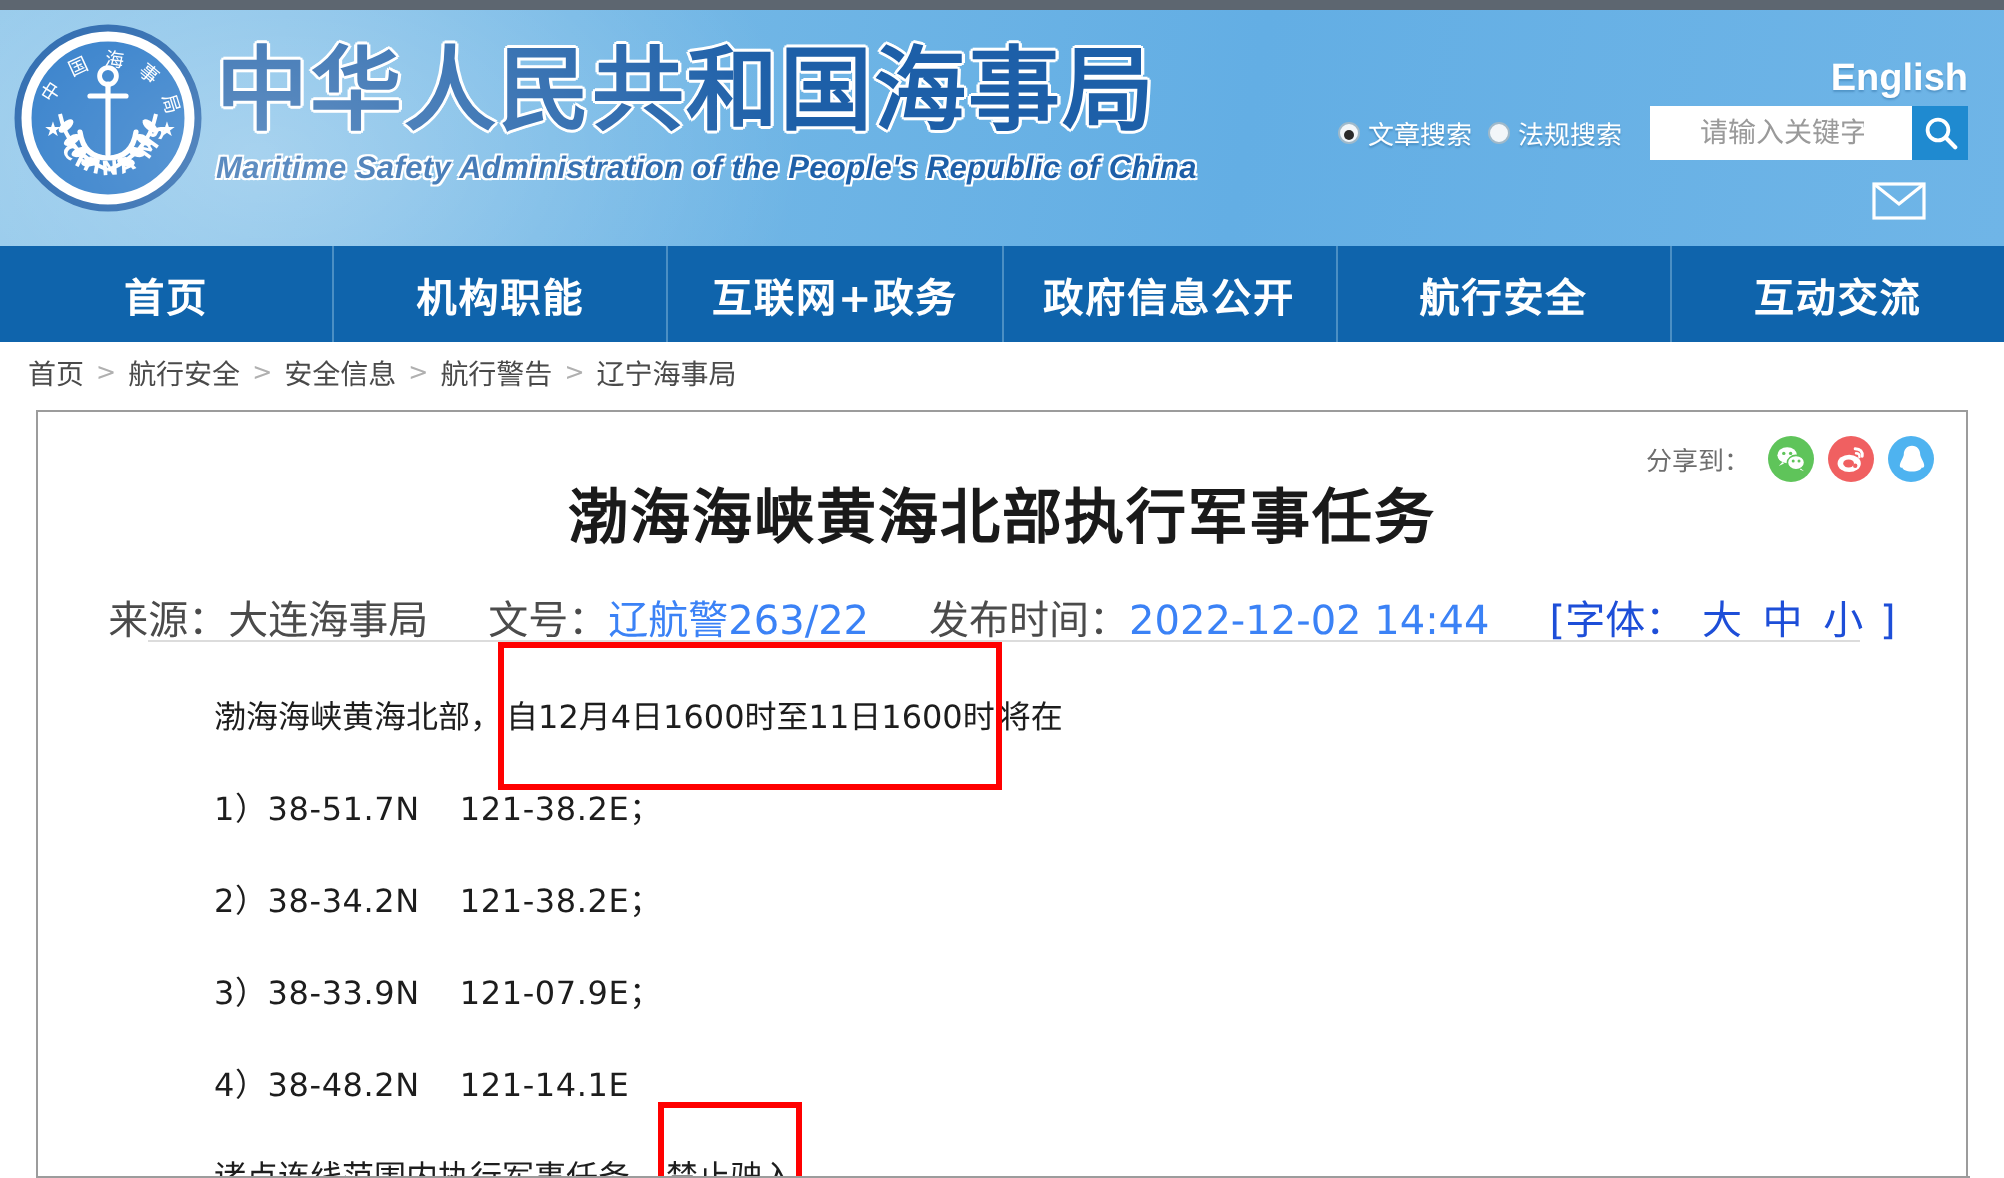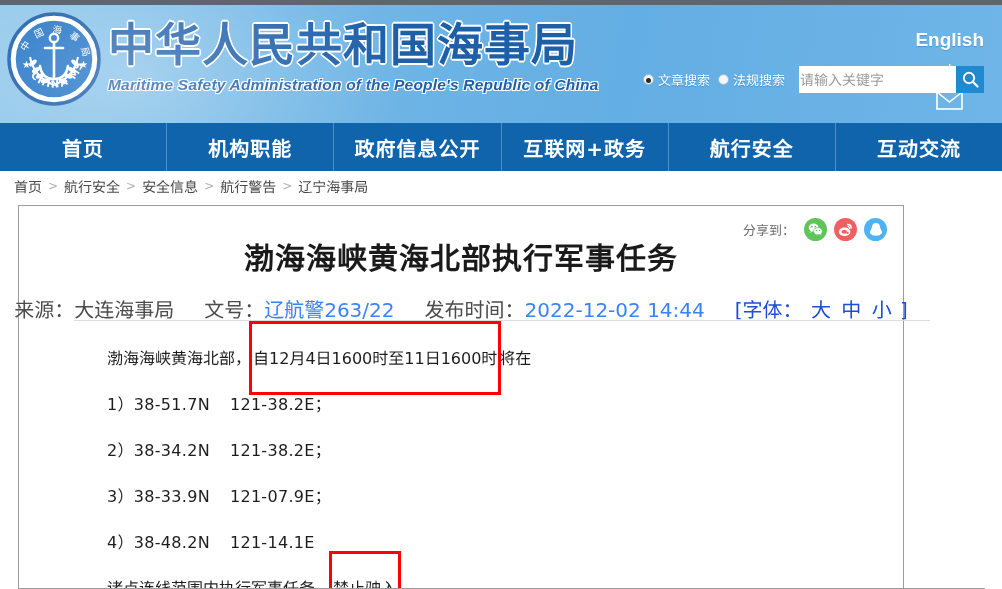--- a/index.html
+++ b/index.html
@@ -58,41 +58,41 @@
   .util-link {
     font-family:"Liberation Sans",sans-serif;
     font-size:19px; font-weight:bold; color:#ffffff; text-decoration:none;
     text-shadow:0 1px 1px rgba(0,60,110,.25);
   }
   .util-sep { color:#ffffff; font-size:17px; opacity:.95; }
   .util-icon { display:block; }
 
   
   .search-row {
-    position:absolute; right:18px; top:61px;
+    position:absolute; right:18px; top:48px;
     display:flex; align-items:center; gap:8px;
   }
   .radio-item { display:flex; align-items:center; gap:4px; cursor:pointer; }
   .radio-dot {
     width:11px; height:11px; border-radius:50%;
     background:#f2f6f9; border:1px solid #9fb9ca; position:relative;
   }
   .radio-dot.checked:after{
     content:""; position:absolute; left:2.5px; top:2.5px;
     width:5px; height:5px; border-radius:50%; background:#2a2a2a;
   }
   .radio-label {
     font-family:"DejaVu Sans","Liberation Sans",sans-serif;
     font-size:13px; color:#ffffff; white-space:nowrap;
     text-shadow:0 1px 1px rgba(0,60,110,.3);
   }
   .search-box { display:flex; align-items:stretch; margin-left:6px; }
   .search-input {
-    width:157px; height:27px; border:1px solid #ffffff; border-right:none;
-    background:#ffffff; padding:0 0; outline:none;
+    width:131px; height:27px; border:1px solid #ffffff; border-right:none;
+    background:#ffffff; padding:0 24px; outline:none;
     font-family:"DejaVu Sans","Liberation Sans",sans-serif;
     font-size:14px; color:#000000;
   }
   .search-input::placeholder { color:#9a9a9a; }
   .search-btn {
     width:28px; height:27px; border:none; background:#1f8ad0;
     display:flex; align-items:center; justify-content:center; cursor:pointer; padding:0;
   }
 
   
@@ -114,21 +114,21 @@
     position:absolute; left:14px; top:176px;
     display:flex; align-items:center; gap:6px;
     font-family:"DejaVu Sans","Liberation Sans",sans-serif;
     font-size:14px; color:#555;
   }
   .crumb { color:#4a4a4a; text-decoration:none; cursor:pointer; }
   .crumb-sep { color:#b0b0b0; font-size:12px; }
 
   
   .card {
-    position:absolute; left:18px; top:205px; width:886px; height:384px;
+    position:absolute; left:18px; top:205px; width:966px; height:384px;
     background:#ffffff; border:1px solid #9c9c9c; border-bottom:none;
   }
   .share-row {
     position:absolute; right:16px; top:12px;
     display:flex; align-items:center; gap:7px;
   }
   .share-label {
     font-family:"DejaVu Sans","Liberation Sans",sans-serif;
     font-size:13px; color:#6e6e6e; margin-right:2px;
   }
@@ -277,22 +277,22 @@
             <line x1="10.8" y1="10.8" x2="15.6" y2="15.6" stroke="#ffffff" stroke-width="2.1" stroke-linecap="round"></line>
           </svg>
         </button>
       </div>
     </div>
   </div>
 
   <div class="nav">
     <a class="nav-item active">首页</a>
     <a class="nav-item">机构职能</a>
+    <a class="nav-item">互联网+政务</a>
     <a class="nav-item">政府信息公开</a>
-    <a class="nav-item">互联网+政务</a>
     <a class="nav-item">航行安全</a>
     <a class="nav-item">互动交流</a>
   </div>
 
   <div class="breadcrumb">
     <a class="crumb">首页</a>
     <span class="crumb-sep">&gt;</span>
     <a class="crumb">航行安全</a>
     <span class="crumb-sep">&gt;</span>
     <a class="crumb">安全信息</a>

